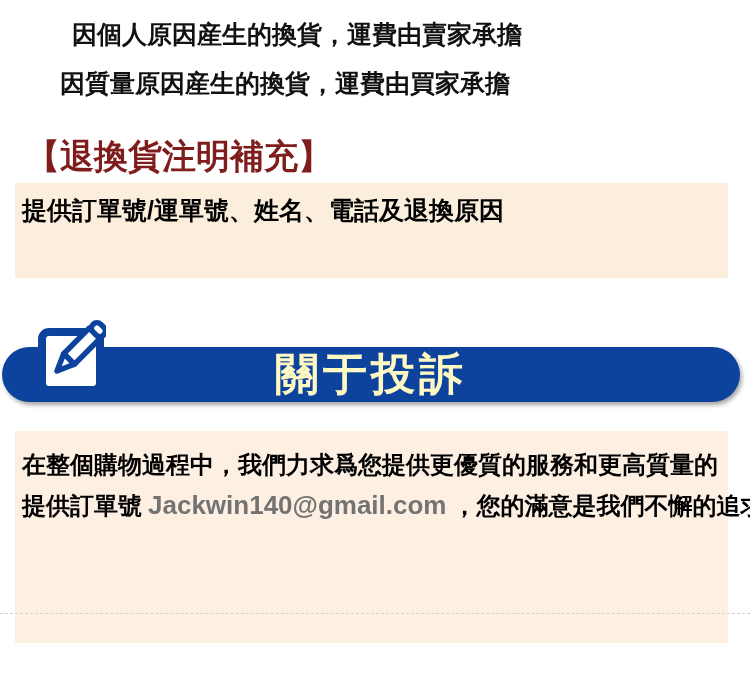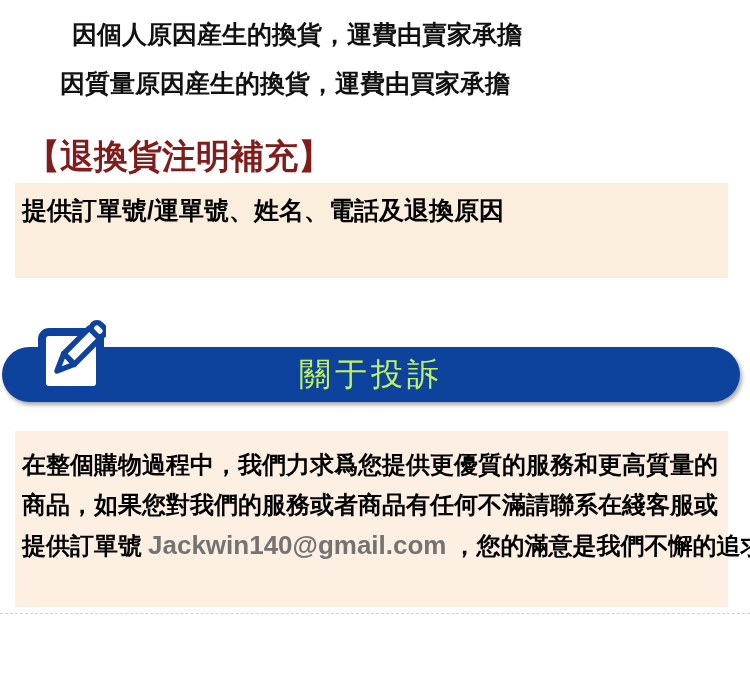--- a/index.html
+++ b/index.html
@@ -47,42 +47,42 @@
   }
   .box1 {
     top: 183px;
     height: 95px;
     background: #fceedd;
     padding: 7px 16px 0 7px;
   }
   .box1 p { font-size: 25px; line-height: 41px; }
   .box2 {
     top: 431px;
-    height: 176px;
+    height: 212px;
     background: #fdf0e3;
     padding: 14px 16px 0 7px;
   }
   .box2 p { font-size: 24px; line-height: 40px; }
   .banner {
     position: absolute;
     left: 2px;
     top: 347px;
     width: 738px;
     height: 55px;
     background: #0d439c;
     border-radius: 28px;
     box-shadow: 2px 3px 4px rgba(0,0,0,0.35);
     display: flex;
     align-items: center;
     justify-content: center;
   }
   .banner-title {
-    color: #bef264;
-    font-size: 32px;
-    font-weight: 400;
+    color: #fef9c3;
+    font-size: 44px;
+    font-weight: 700;
     letter-spacing: 4px;
     white-space: nowrap;
   }
   .edit-icon {
     position: absolute;
     left: 36px;
     top: 312px;
     width: 70px;
     height: 82px;
   }
@@ -124,19 +124,18 @@
     <rect x="6" y="20" width="58" height="58" rx="7" fill="#ffffff" stroke="#0d439c" stroke-width="8"></rect>
     <g transform="translate(21,59) rotate(45)" fill="#ffffff" stroke="#0d439c" stroke-width="5.5" stroke-linejoin="round">
       <rect x="-7.5" y="-64" width="15" height="11" rx="5.5"></rect>
       <rect x="-7.5" y="-53" width="15" height="36"></rect>
       <path d="M 0 0 L -7.5 -17 L 7.5 -17 Z"></path>
     </g>
   </svg>
 
   <div class="box box2">
     <p>在整個購物過程中，我們力求爲您提供更優質的服務和更高質量的</p>
-    <p>商品，如果您對我們的服務或者商品有任何不滿請聯系在綫客服或</p>
     <p><span>提供訂單號</span><a class="email">Jackwin140@gmail.com</a><span>，您的滿意是我們不懈的追求。</span></p>
   </div>
 
   <div class="divider"></div>
 
 </div>
 
 </body></html>

